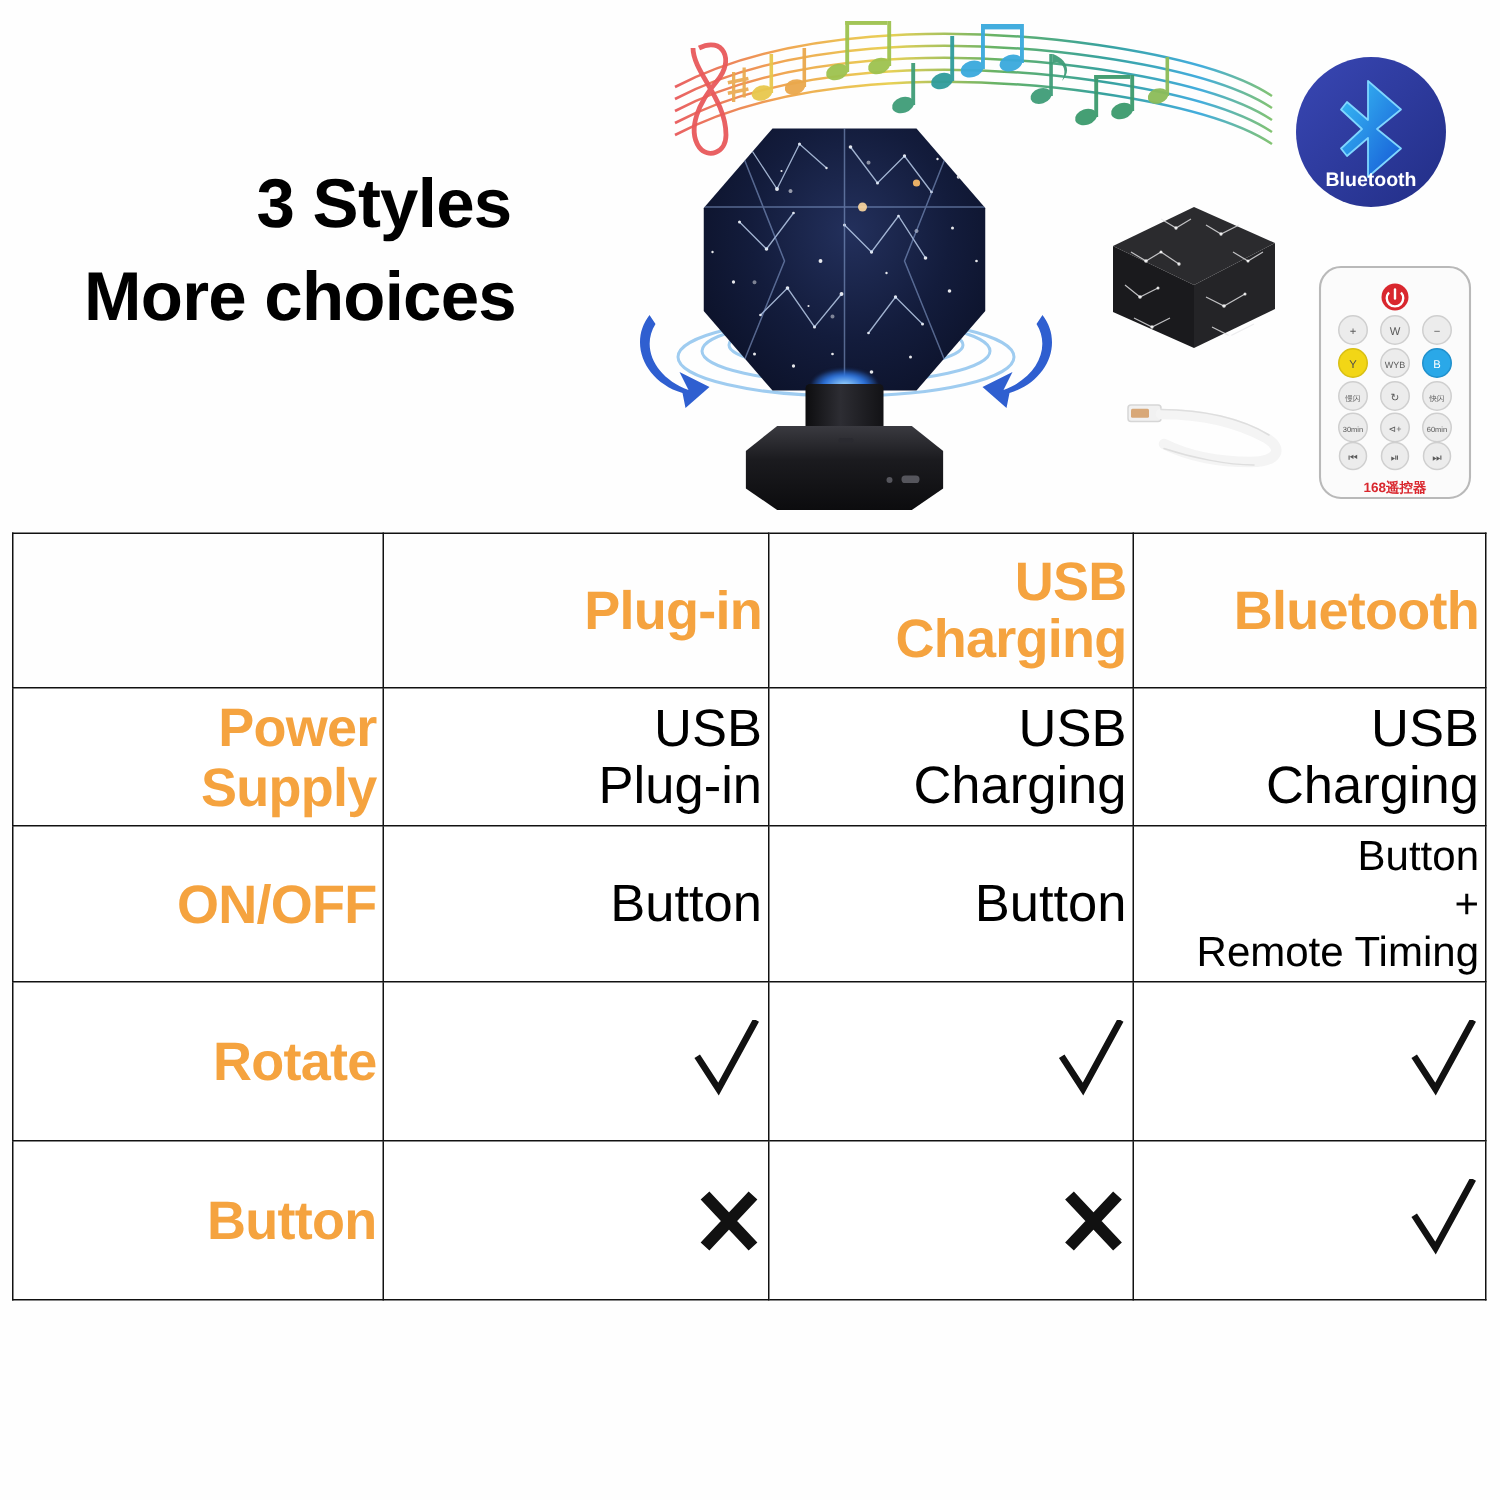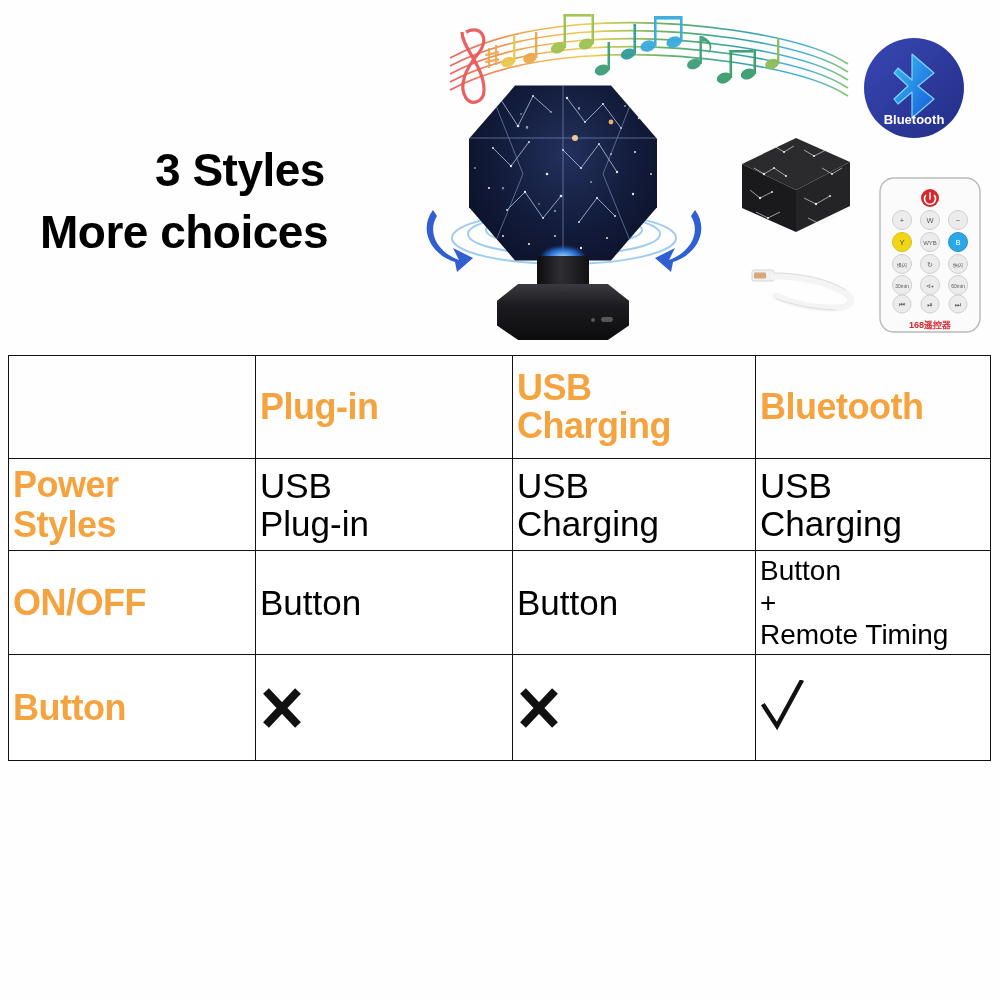--- a/index.html
+++ b/index.html
@@ -5,21 +5,21 @@
   html,body{margin:0;padding:0;}
   body{
     width:1000px;height:1000px;
     background:#fefefe;
     font-family:"Liberation Sans", sans-serif;
     overflow:hidden;position:relative;
   }
   #stage{position:relative;width:1000px;height:1000px;}
 
   
-  .headline{position:absolute;left:40px;top:104px;width:400px;margin-top:35px;}
+  .headline{position:absolute;left:56px;top:104px;width:400px;}
   .headline div{
     font-size:46px;font-weight:bold;color:#000;letter-spacing:-0.5px;
     line-height:62px;text-align:center;
   }
   .headline .l2{text-align:left;}
 
   
   .hero{position:absolute;left:0;top:0;width:1000px;height:360px;}
 
   .music-staff{position:absolute;left:432px;top:2px;width:420px;height:110px;}
@@ -64,21 +64,21 @@
   .remote{position:absolute;left:876px;top:176px;width:108px;height:158px;}
 
   
   table.spec{
     position:absolute;left:8px;top:355px;
     width:982px;border-collapse:collapse;table-layout:fixed;
     background:transparent;
   }
   table.spec td{
     border:1.6px solid #111;
-    text-align:left;vertical-align:middle;
+    text-align:right;vertical-align:middle;
     padding:2px 4px;background:#fff;
   }
   table.spec tr.hdr td{background:transparent;}
   table.spec tr.hdr td.c0{background:transparent;border-color:#111;}
   col.c0{width:247px;}
   col.c1{width:257px;}
   col.c2{width:243px;}
   col.c3{width:235px;}
 
   .rowlab{
@@ -391,21 +391,21 @@
         </td>
         <td>
           <div class="colhdr"><span>Bluetooth</span></div>
         </td>
       </tr>
 
       <tr class="h-r1">
         <td>
           <div class="rowlab">
             <div>Power</div>
-            <div>Styles</div>
+            <div>Supply</div>
           </div>
         </td>
         <td>
           <div class="cellval">
             <div>USB</div>
             <div>Plug-in</div>
           </div>
         </td>
         <td>
           <div class="cellval">
@@ -437,20 +437,46 @@
         </td>
         <td>
           <div class="cellval">
             <div class="sm">Button</div>
             <div class="sm">+</div>
             <div class="sm">Remote Timing</div>
           </div>
         </td>
       </tr>
 
+      <tr class="h-r3">
+        <td>
+          <div class="rowlab"><span>Rotate</span></div>
+        </td>
+        <td>
+          <span class="mark">
+            <svg width="46" height="56" viewBox="0 0 46 56">
+                <path d="M4,26 L17,46 L41,2" fill="none" stroke="#111" stroke-width="4.4" stroke-linecap="square"></path>
+              </svg>
+          </span>
+        </td>
+        <td>
+          <span class="mark">
+            <svg width="46" height="56" viewBox="0 0 46 56">
+                <path d="M4,26 L17,46 L41,2" fill="none" stroke="#111" stroke-width="4.4" stroke-linecap="square"></path>
+              </svg>
+          </span>
+        </td>
+        <td>
+          <span class="mark">
+            <svg width="46" height="56" viewBox="0 0 46 56">
+                <path d="M4,26 L17,46 L41,2" fill="none" stroke="#111" stroke-width="4.4" stroke-linecap="square"></path>
+              </svg>
+          </span>
+        </td>
+      </tr>
 
       <tr class="h-r4">
         <td>
           <div class="rowlab"><span>Button</span></div>
         </td>
         <td>
           <span class="mark">
             <svg width="44" height="46" viewBox="0 0 44 46">
                 <path d="M6,6 L38,40 M38,6 L6,40" stroke="#111" stroke-width="8" stroke-linecap="butt"></path>
               </svg>

